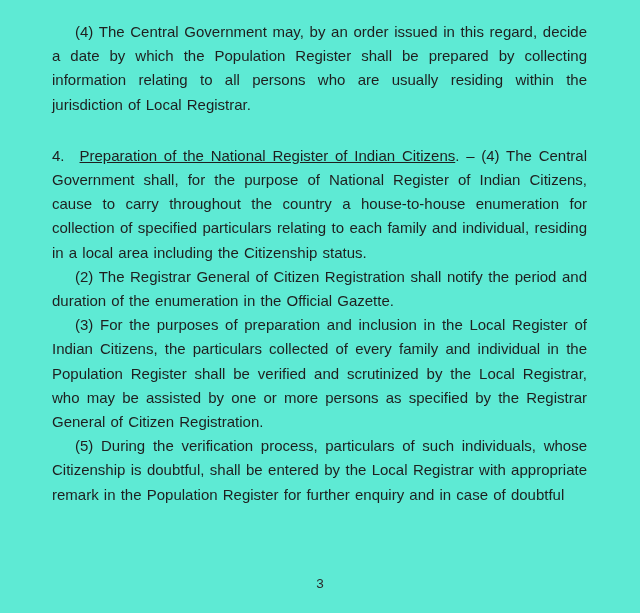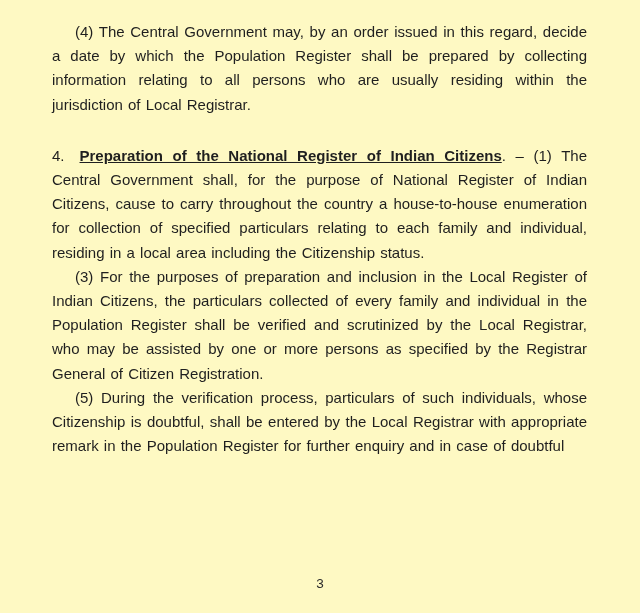--- a/index.html
+++ b/index.html
@@ -13,63 +13,63 @@
     font-family: "Liberation Sans", "DejaVu Sans", sans-serif;
     color: #1f1f1f;
     overflow: hidden;
   }
   .page {
     position: relative;
     box-sizing: border-box;
     width: 640px;
     height: 613px;
     padding: 20px 53px 0 52px;
-    background: #fef9c3;
+    background: #5eead4;
   }
   .par {
     margin: 0;
     font-size: 15px;
     line-height: 24.2px;
     text-align: justify;
     word-spacing: 1px;
   }
   .par.indent {
     text-indent: 23px;
   }
   .section-head-par {
     margin-top: 27px;
   }
   .sec-num {
     padding-right: 15px;
   }
   .underline {
     text-decoration: underline;
-    font-weight: bold;
   }
   .page-number {
     position: absolute;
     left: 0;
     right: 0;
     bottom: 22px;
     text-align: center;
     font-size: 13.5px;
     color: #2a2a2a;
   }
 </style>
 </head>
 <body>
 
 <div class="page">
 
   <p class="par indent">(4) The Central Government may, by an order issued in this regard, decide a date by which the Population Register shall be prepared by collecting information relating to all persons who are usually residing within the jurisdiction of Local Registrar.</p>
 
 
   <p class="par section-head-par"><span class="sec-num">4.</span><span class="underline">Preparation of the National Register of Indian Citizens</span><span>. –</span>
-    <span>(1) The Central Government shall, for the purpose of National Register of Indian Citizens, cause to carry throughout the country a house-to-house enumeration for collection of specified particulars relating to each family and individual, residing in a local area including the Citizenship status.</span></p>
+    <span>(4) The Central Government shall, for the purpose of National Register of Indian Citizens, cause to carry throughout the country a house-to-house enumeration for collection of specified particulars relating to each family and individual, residing in a local area including the Citizenship status.</span></p>
 
+  <p class="par indent">(2) The Registrar General of Citizen Registration shall notify the period and duration of the enumeration in the Official Gazette.</p>
 
   <p class="par indent">(3) For the purposes of preparation and inclusion in the Local Register of Indian Citizens, the particulars collected of every family and individual in the Population Register shall be verified and scrutinized by the Local Registrar, who may be assisted by one or more persons as specified by the Registrar General of Citizen Registration.</p>
 
   <p class="par indent">(5) During the verification process, particulars of such individuals, whose Citizenship is doubtful, shall be entered by the Local Registrar with appropriate remark in the Population Register for further enquiry and in case of doubtful</p>
 
   <div class="page-number">3</div>
 
 </div>
 
 </body></html>

